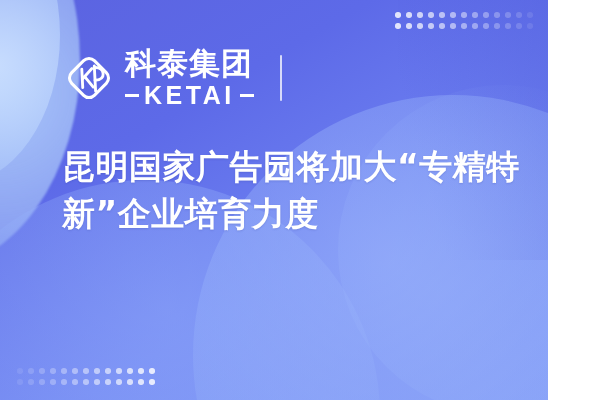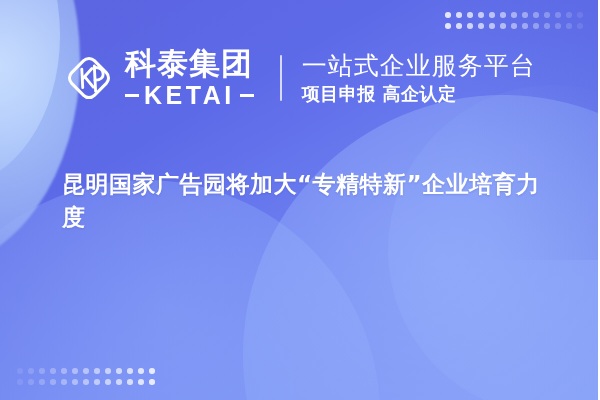--- a/index.html
+++ b/index.html
@@ -6,21 +6,21 @@
     margin: 0;
     padding: 0;
     background: #ffffff;
   }
   body {
     font-family: "Liberation Sans", "DejaVu Sans", sans-serif;
   }
 
   #banner {
     position: relative;
-    width: 598px;
+    width: 548px;
     height: 400px;
     overflow: hidden;
     background: linear-gradient(150deg, #5b63e0 0%, #5d6ae8 30%, #6f83f2 62%, #7f97f6 100%);
   }
 
   
   .blob {
     position: absolute;
     border-radius: 50%;
     pointer-events: none;
@@ -210,24 +210,24 @@
     letter-spacing: 0.5px;
     white-space: nowrap;
     margin-top: 2px;
     font-family: "DejaVu Sans", "Liberation Sans", sans-serif;
   }
 
   
   #headline {
     position: absolute;
     left: 62px;
-    top: 168px;
+    top: 144px;
     width: 500px;
     color: #ffffff;
-    font-size: 23px;
+    font-size: 33px;
     font-weight: bold;
     line-height: 1.42;
     letter-spacing: 0.5px;
     font-family: "DejaVu Sans", "Liberation Sans", sans-serif;
     text-shadow: 0 1px 2px rgba(40,50,140,0.18);
   }
 </style>
 </head>
 <body>
 
@@ -319,21 +319,17 @@
         <div id="logo-en-row">
           <span class="logo-rule"></span>
           <span id="logo-en">KETAI</span>
           <span class="logo-rule"></span>
         </div>
       </div>
     </div>
 
     <div id="header-divider"></div>
 
-    <div id="header-taglines">
-      <div id="tagline-main">一站式企业服务平台</div>
-      <div id="tagline-sub">项目申报 高企认定</div>
-    </div>
   </div>
 
   <div id="headline">昆明国家广告园将加大“专精特新”企业培育力度</div>
 
 </div>
 
 </body></html>

